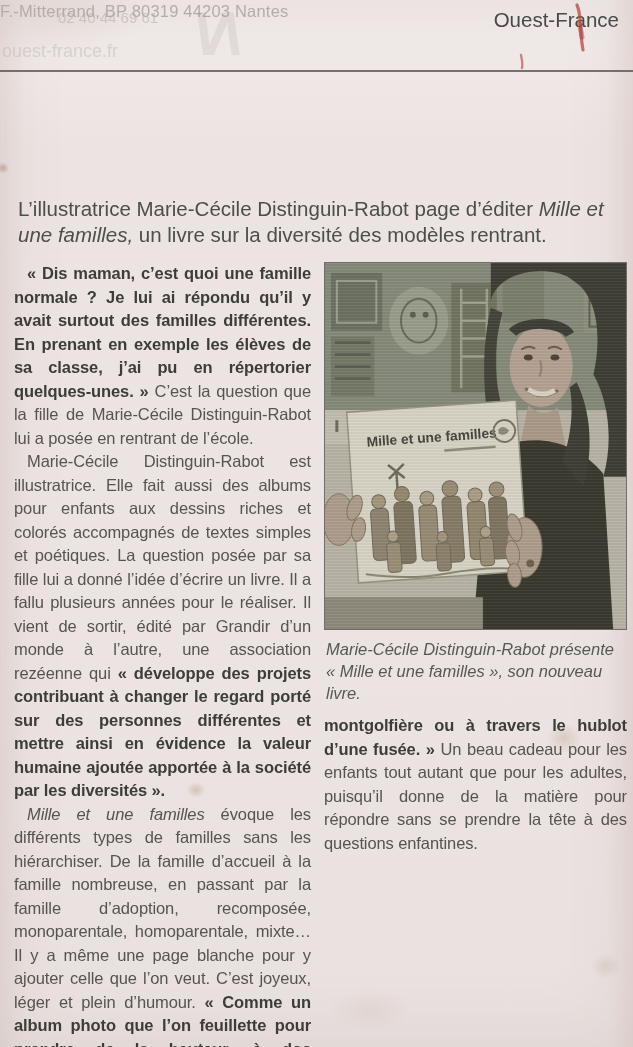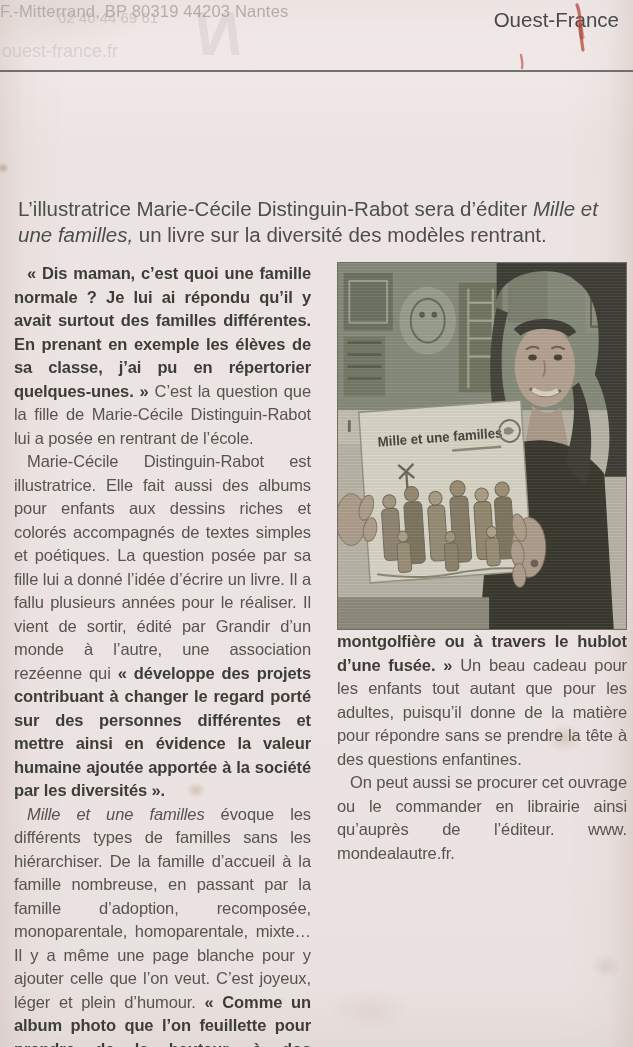--- a/index.html
+++ b/index.html
@@ -27,21 +27,21 @@
     font-size:20.5px;line-height:26px;}
   .rule{position:absolute;top:70px;left:0;width:633px;border-top:2px solid rgba(75,75,72,.75);}
   
   .headline{position:absolute;top:150px;left:20px;width:600px;font-size:30px;font-weight:bold;
     color:#424840;letter-spacing:-.4px;}
   .headline .it{font-style:italic;}
   .standfirst{position:absolute;top:196px;left:18px;width:600px;font-size:20.5px;line-height:26px;
     color:#4b4e49;}
   .standfirst .run-i{font-style:italic;}
   
-  .columns{position:absolute;top:262px;left:14px;right:6px;bottom:0;display:flex;gap:26px;overflow:hidden;}
+  .columns{position:absolute;top:262px;left:14px;right:6px;bottom:0;display:flex;gap:13px;overflow:hidden;}
   .col-left{width:297px;flex:0 0 auto;}
   .col-right{flex:1 1 auto;min-width:0;}
   .article-p{margin:0;text-align:justify;font-size:16.5px;line-height:23.5px;color:#55544e;
     text-indent:13px;letter-spacing:-.1px;}
   .article-p.noindent{text-indent:0;}
   .run-b{font-weight:bold;color:#3d3d37;}
   .run-i{font-style:italic;}
   
   .photo{width:100%;height:368px;border:1px solid rgba(80,79,70,.7);box-sizing:border-box;
     background:#bdb9ac;position:relative;overflow:hidden;}
@@ -69,21 +69,21 @@
 
   <svg class="pen-svg" viewBox="0 0 133 90">
     <path d="M77 5 C 82 16, 79 28, 83 50" fill="none" stroke="#b5453a" stroke-width="3.2" stroke-linecap="round" opacity="0.75"></path>
     <path d="M79 24 C 81 28, 81 33, 82 37" fill="none" stroke="#a63a30" stroke-width="5" stroke-linecap="round" opacity="0.45"></path>
     <path d="M21 55 C 22 60, 23 64, 22 68" fill="none" stroke="#b5453a" stroke-width="2.4" stroke-linecap="round" opacity="0.6"></path>
   </svg>
 
   <div class="rule"></div>
 
 
-  <div class="standfirst"><span class="run-n">L’illustratrice Marie-Cécile Distinguin-Rabot sera d’éditer </span><span class="run-i">Mille et une familles,</span><span class="run-n"> un livre sur la diversité des modèles rentrant.</span></div>
+  <div class="standfirst"><span class="run-n">L’illustratrice Marie-Cécile Distinguin-Rabot page d’éditer </span><span class="run-i">Mille et une familles,</span><span class="run-n"> un livre sur la diversité des modèles rentrant.</span></div>
 
   <div class="columns">
     <div class="col-left">
         <p class="article-p"><span class="run-b">« Dis maman, c’est quoi une famille normale ? Je lui ai répondu qu’il y avait surtout des familles différentes. En prenant en exemple les élèves de sa classe, j’ai pu en répertorier quelques-unes. » </span><span class="run-n">C’est la question que la fille de Marie-Cécile Distinguin-Rabot lui a posée en rentrant de l’école.</span></p>
         <p class="article-p"><span class="run-n">Marie-Cécile Distinguin-Rabot est illustratrice. Elle fait aussi des albums pour enfants aux dessins riches et colorés accompagnés de textes simples et poétiques. La question posée par sa fille lui a donné l’idée d’écrire un livre. Il a fallu plusieurs années pour le réaliser. Il vient de sortir, édité par Grandir d’un monde à l’autre, une association rezéenne qui </span><span class="run-b">« développe des projets contribuant à changer le regard porté sur des personnes différentes et mettre ainsi en évidence la valeur humaine ajoutée apportée à la société par les diversités ».</span></p>
         <p class="article-p"><span class="run-i">Mille et une familles</span><span class="run-n"> évoque les différents types de familles sans les hiérarchiser. De la famille d’accueil à la famille nombreuse, en passant par la famille d’adoption, recomposée, monoparentale, homoparentale, mixte… Il y a même une page blanche pour y ajouter celle que l’on veut. C’est joyeux, léger et plein d’humour. </span><span class="run-b">« Comme un album photo que l’on feuillette pour prendre de la hauteur, à dos d’éléphant, en</span></p>
       </div>
 
     <div class="col-right">
 
@@ -169,21 +169,21 @@
             <ellipse cx="202" cy="286" rx="18" ry="30"></ellipse>
             <ellipse cx="192" cy="266" rx="7" ry="14" transform="rotate(-14 192 266)"></ellipse>
             <ellipse cx="190" cy="292" rx="7" ry="13" transform="rotate(-8 190 292)"></ellipse>
             <ellipse cx="192" cy="314" rx="7" ry="12" transform="rotate(-4 192 314)"></ellipse>
           </g>
           <circle cx="208" cy="302" r="4" fill="#6d6152"></circle>
         </svg>
         <div class="grain"></div>
       </div>
 
+      <p class="caption">Marie-Cécile Distinguin-Rabot présente « Mille et une familles », son nouveau livre.</p>
 
       <div>
           <p class="article-p noindent"><span class="run-b">montgolfière ou à travers le hublot d’une fusée. » </span><span class="run-n">Un beau cadeau pour les enfants tout autant que pour les adultes, puisqu’il donne de la matière pour répondre sans se prendre la tête à des questions enfantines.</span></p>
-          <p class="article-p"><span class="run-n">On peut aussi se procurer cet ouvrage ou le commander en librairie ainsi qu’auprès de l’éditeur. www. mondealautre.fr.</span></p>
         </div>
     </div>
   </div>
 
 </div>
 
 </body></html>

